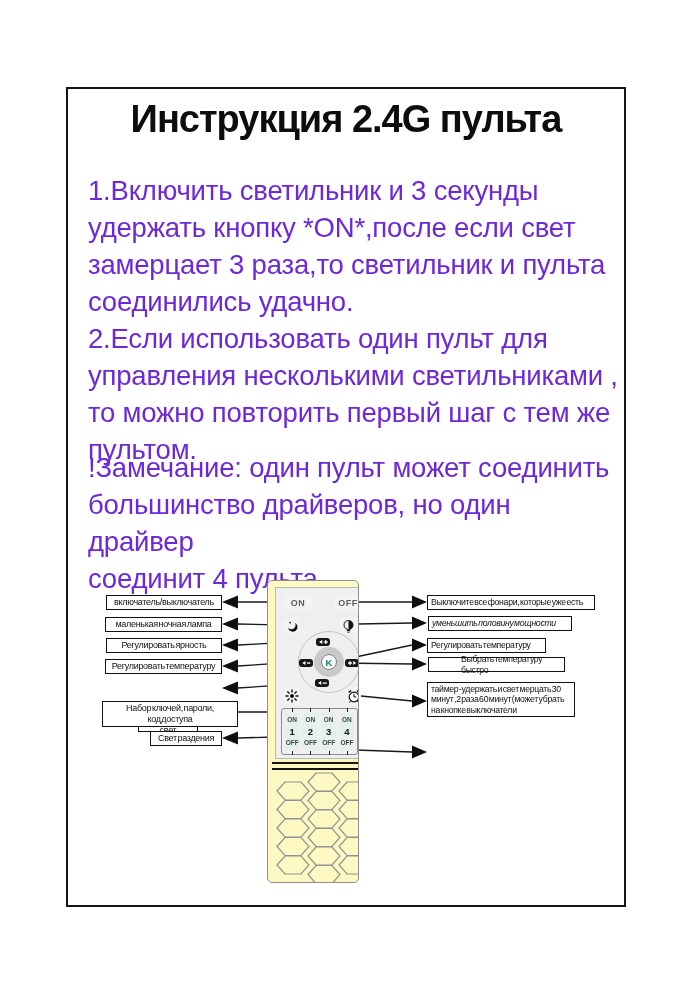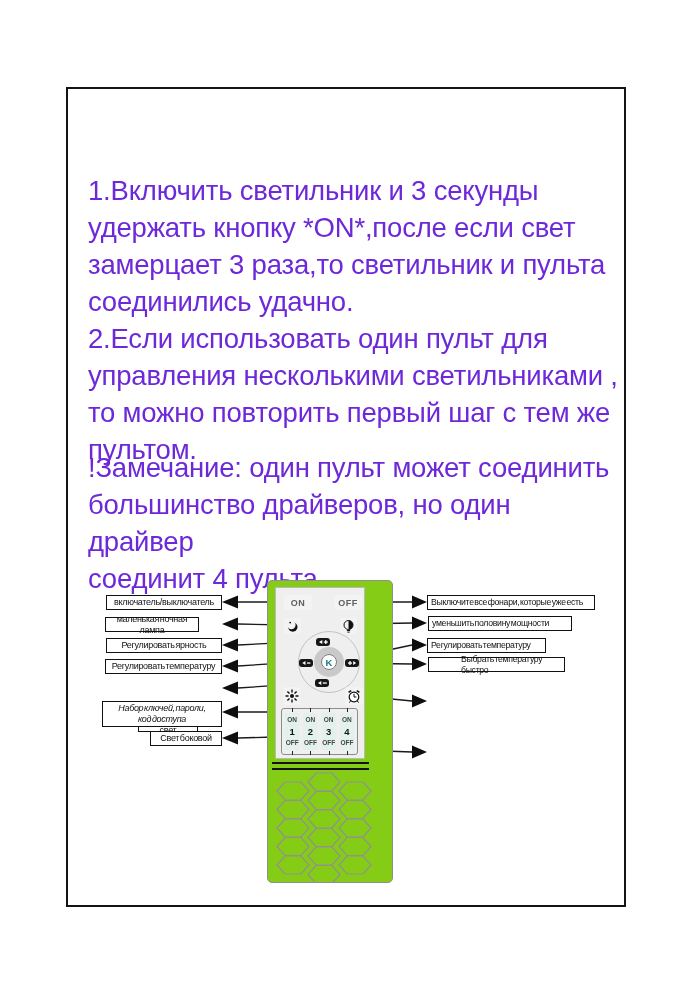--- a/index.html
+++ b/index.html
@@ -22,22 +22,22 @@
   
   .callout{position:absolute;border:1px solid #111;background:#fff;color:#111;
            font-size:9px;line-height:1.2;padding:1px 3px;box-sizing:border-box;
            display:flex;align-items:center;white-space:pre-line;
            letter-spacing:-0.3px;word-spacing:-1.5px;}
   .callout.l{justify-content:center;text-align:center;height:15px;}
   .callout.r{justify-content:flex-start;text-align:left;height:15px;font-size:8.7px;}
   .callout.tall{height:auto;}
 
   
-  .remote{position:absolute;left:267px;top:580px;width:126px;height:303px;
-          background:#84cc16;border:1.5px solid #8f8f8f;border-radius:5px;
+  .remote{position:absolute;left:267px;top:580px;width:92px;height:303px;
+          background:#fef9c3;border:1.5px solid #8f8f8f;border-radius:5px;
           box-sizing:border-box;overflow:hidden;}
   .panel{position:absolute;left:7px;top:6px;width:90px;height:172px;
          background:#efefef;border:1px solid #b9b9b9;box-sizing:border-box;}
   .btn{position:absolute;background:#f3f3f3;display:flex;align-items:center;
        justify-content:center;border-radius:2px;}
   .onoff{font-size:9px;font-weight:700;color:#5f5f5f;letter-spacing:0.5px;}
   .ring-outer{position:absolute;left:30px;top:50px;width:62px;height:62px;
               border:1px solid #c3c3c3;border-radius:50%;box-sizing:border-box;}
   .ring{position:absolute;left:46px;top:66px;width:30px;height:30px;border-radius:50%;
         border:7px solid #c9c9c9;box-sizing:border-box;background:transparent;}
@@ -61,20 +61,21 @@
   .hline{position:absolute;left:4px;width:97px;background:#141414;}
   .hex-area{position:absolute;left:2px;top:190px;}
   .hex-area polygon{fill:none;stroke:#919191;stroke-width:1.2;}
 </style>
 </head>
 <body>
 
 <div class="canvas">
   <div class="page-border"></div>
 
+  <div class="title">Инструкция 2.4G пульта</div>
   <div class="para steps">1.Включить светильник и 3 секунды
 удержать кнопку *ON*,после если свет
 замерцает 3 раза,то светильник и пульта
 соединились удачно.
 2.Если использовать один пульт для
 управления несколькими светильниками ,
 то можно повторить первый шаг с тем же
 пультом.</div>
   <div class="para note">!Замечание: один пульт может соединить
 большинство драйверов, но один драйвер
@@ -107,32 +108,35 @@
 
     <polygon points="427,602 412,595.5 412,608.5"></polygon>
     <polygon points="427,623 412,616.5 412,629.5"></polygon>
     <polygon points="427,645 412,638.5 412,651.5"></polygon>
     <polygon points="427,664 412,657.5 412,670.5"></polygon>
     <polygon points="427,701 412,694.5 412,707.5"></polygon>
     <polygon points="427,752 412,745.5 412,758.5"></polygon>
   </svg>
 
   <div class="callout l" style="left:106px;top:595px;width:116px;">включатель/выключатель</div>
-  <div class="callout l" style="left:105px;top:617px;width:94px;">маленькая ночная лампа</div>
+  <div class="callout l" style="left:105px;top:617px;width:117px;">маленькая ночная лампа</div>
   <div class="callout l" style="left:106px;top:638px;width:116px;">Регулировать ярность</div>
   <div class="callout l" style="left:105px;top:659px;width:117px;">Регулировать температуру</div>
   <div class="callout l" style="left:138px;top:717px;width:60px;">Приглушите свет</div>
-  <div class="callout l tall" style="left:102px;top:701px;width:120px;font-style:italic;">Набор ключей, пароли,
+  <div class="callout l tall" style="left:102px;top:701px;width:136px;">Набор ключей, пароли,
 код доступа</div>
-  <div class="callout l" style="left:150px;top:731px;width:72px;">Свет боковой</div>
+  <div class="callout l" style="left:150px;top:731px;width:72px;">Свет раздения</div>
 
   <div class="callout r" style="left:427px;top:595px;width:168px;">Выключите все фонари, которые уже есть</div>
-  <div class="callout r" style="left:428px;top:616px;width:144px;">уменьшить половину мощности</div>
+  <div class="callout r" style="left:428px;top:616px;width:144px;font-style:italic;">уменьшить половину мощности</div>
   <div class="callout r" style="left:427px;top:638px;width:119px;">Регулировать температуру</div>
   <div class="callout r" style="left:428px;top:657px;width:137px;padding-left:32px;">Выбрать температуру быстро</div>
+  <div class="callout r tall" style="left:427px;top:682px;width:148px;">таймер -удержать и свет мерцать 30
+минут ,2 раза 60 минут (может убрать
+на кнопке выключатели</div>
 
   <div class="remote">
     <div class="panel"></div>
 
     <div class="btn onoff" style="left:16px;top:14px;width:28px;height:15px;">ON</div>
     <div class="btn onoff" style="left:66px;top:14px;width:28px;height:15px;">OFF</div>
 
     <div class="btn" style="left:16px;top:37px;width:17px;height:16px;">
       <svg width="13" height="13" viewBox="0 0 13 13">
         <circle cx="6.8" cy="7" r="4.7" fill="#111"></circle>

